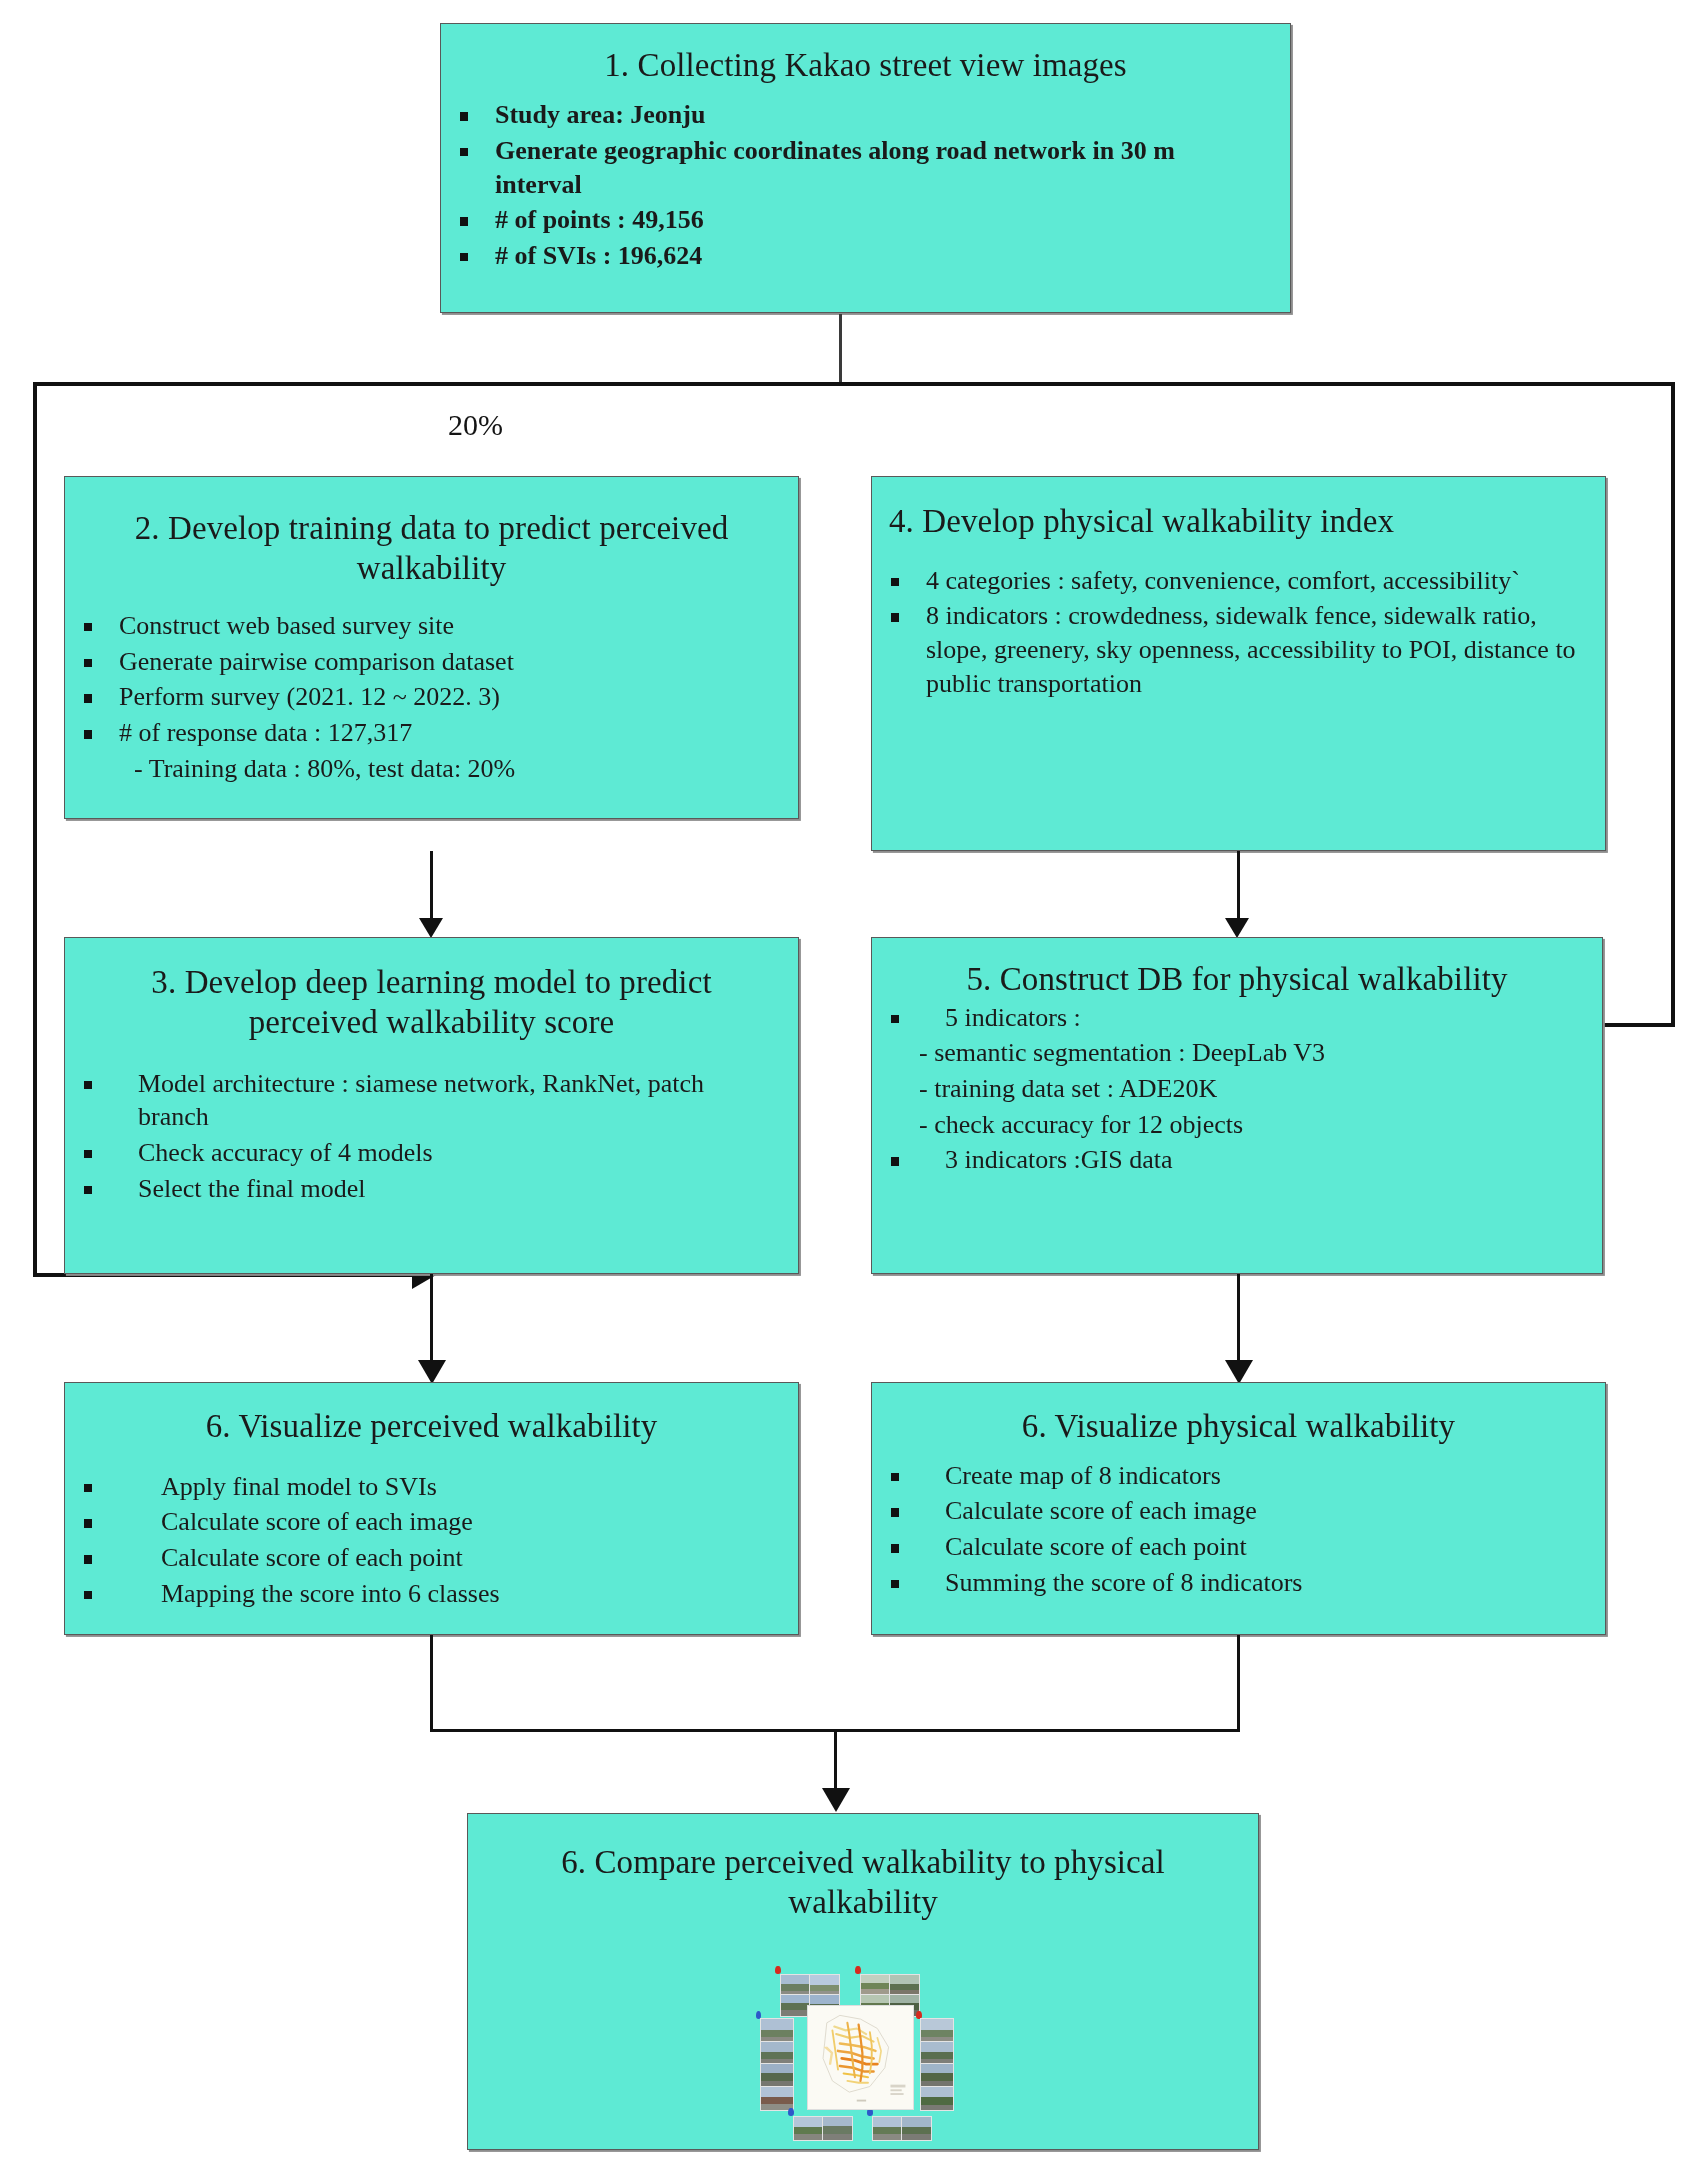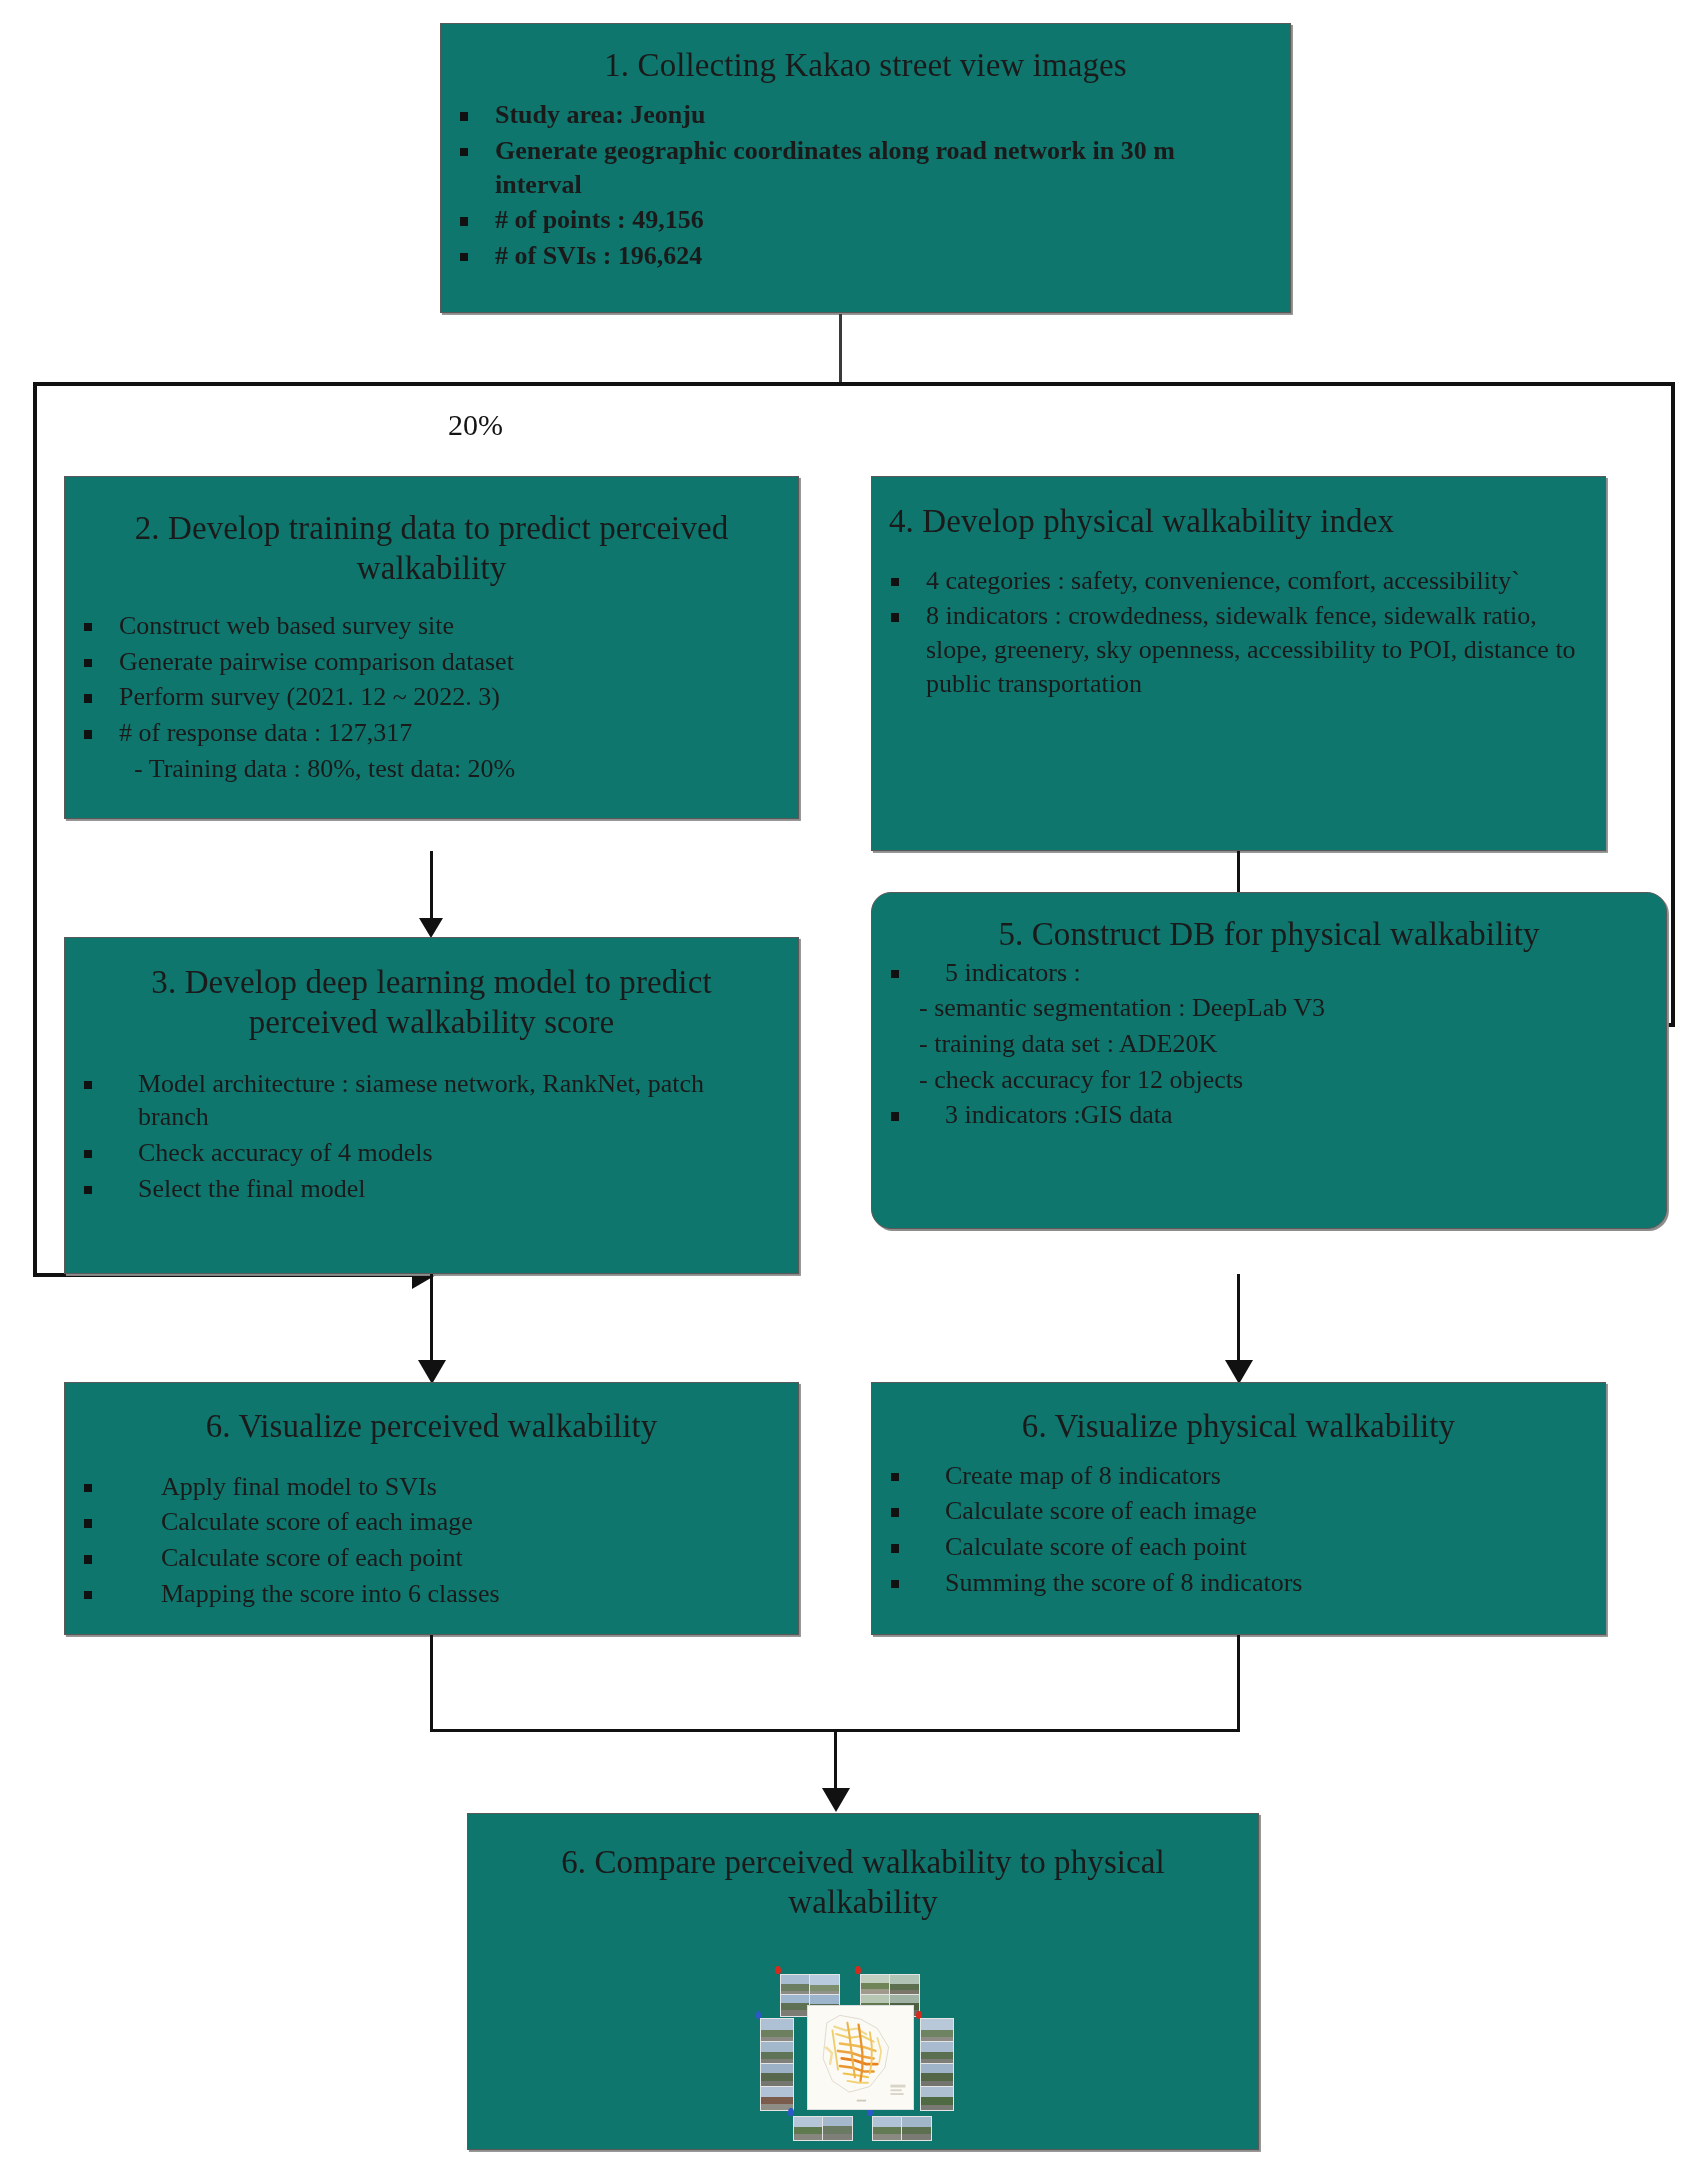--- a/index.html
+++ b/index.html
@@ -15,21 +15,21 @@
     background: #ffffff;
     font-family: "Liberation Serif", "DejaVu Serif", serif;
     color: #1a1a1a;
     overflow: hidden;
   }
 
   
   .box {
     position: absolute;
     box-sizing: border-box;
-    background: #0f766e;
+    background: #5eead4;
     border: 1.9px solid #595959;
     box-shadow: 1.9px 1.9px 0 0 #8d8d8d;
   }
   .box-title {
     text-align: center;
     font-size: 33px;
     line-height: 1.22;
     letter-spacing: 0.1px;
     padding: 0 13px;
     font-weight: 400;
@@ -198,21 +198,21 @@
 
   <div class="box" style="left:64px; top:937px; width:735px; height:337px; padding-top:24px;">
     <div class="box-title" style="padding:0 32px;">3. Develop deep learning model to predict perceived walkability score</div>
     <ul class="bullets tight" style="margin-top:24px; padding-right:32px;">
       <li class="bulleted" style="padding-left:73px;">Model architecture : siamese network, RankNet, patch branch</li>
       <li class="bulleted" style="padding-left:73px;">Check accuracy of 4 models</li>
       <li class="bulleted" style="padding-left:73px;">Select the final model</li>
     </ul>
   </div>
 
-  <div class="box" style="left:871px; top:892px; width:796px; height:337px; padding-top:20.6px;border-radius:20px;">
+  <div class="box" style="left:871px; top:937px; width:732px; height:337px; padding-top:20.6px;">
     <div class="box-title" style="padding:0 86px;">5. Construct DB for physical walkability</div>
     <ul class="bullets tight" style="margin-top:1.9px;">
       <li class="bulleted" style="padding-left:73px;">5 indicators :</li>
       <li class="nobullet" style="padding-left:47px;">- semantic segmentation : DeepLab V3</li>
       <li class="nobullet" style="padding-left:47px;">- training data set : ADE20K</li>
       <li class="nobullet" style="padding-left:47px;">- check accuracy for 12 objects</li>
       <li class="bulleted" style="padding-left:73px;">3 indicators :GIS data</li>
     </ul>
   </div>
 

